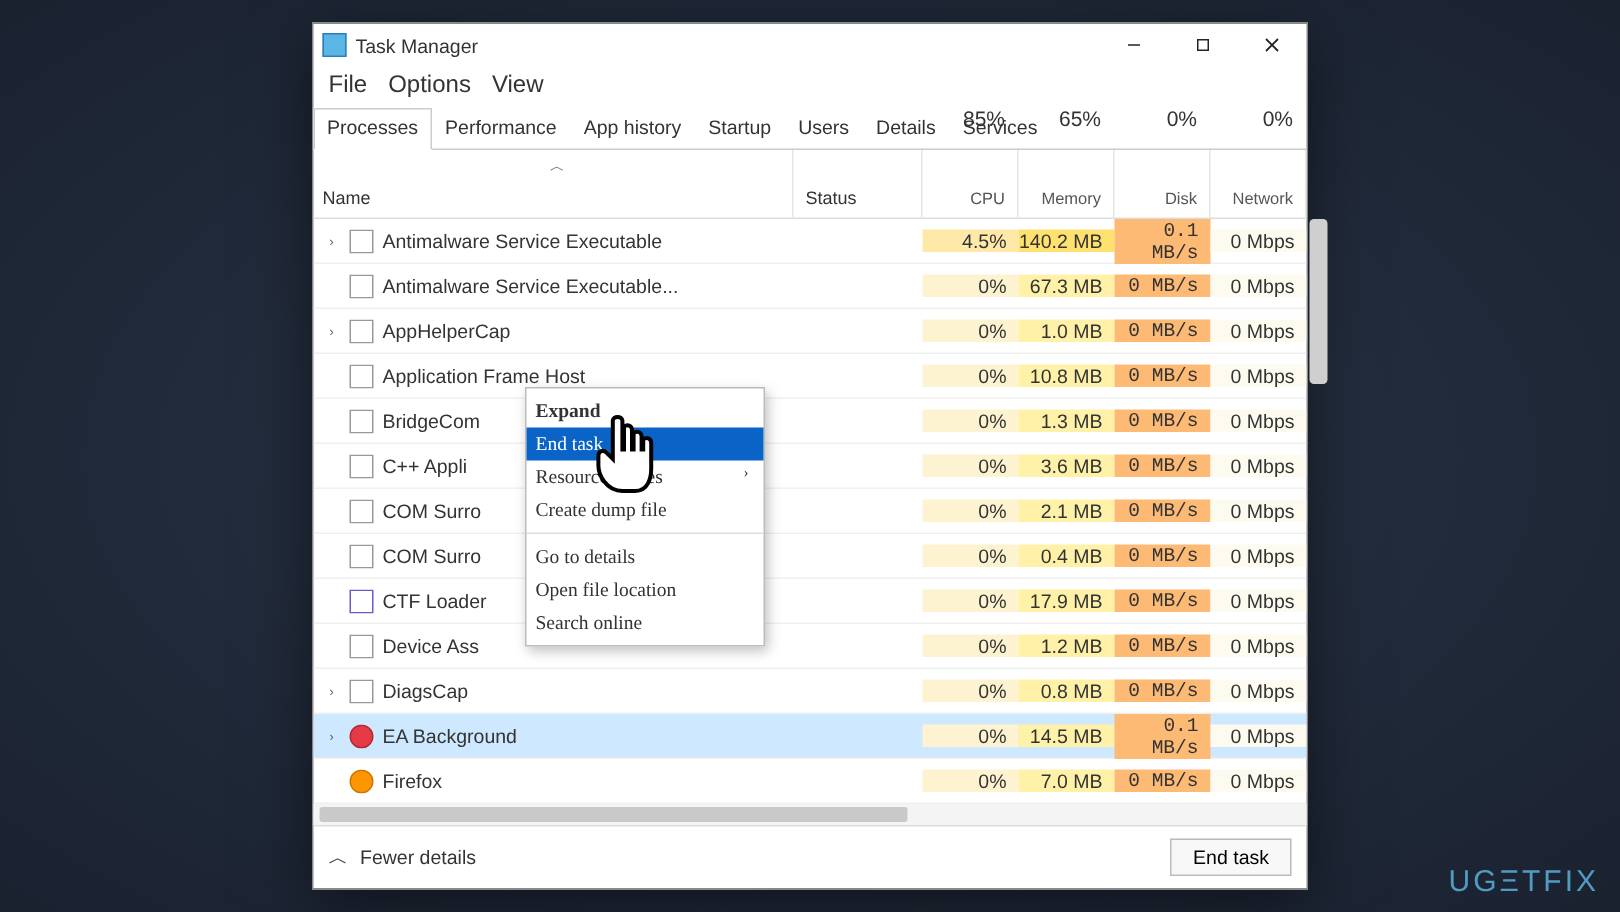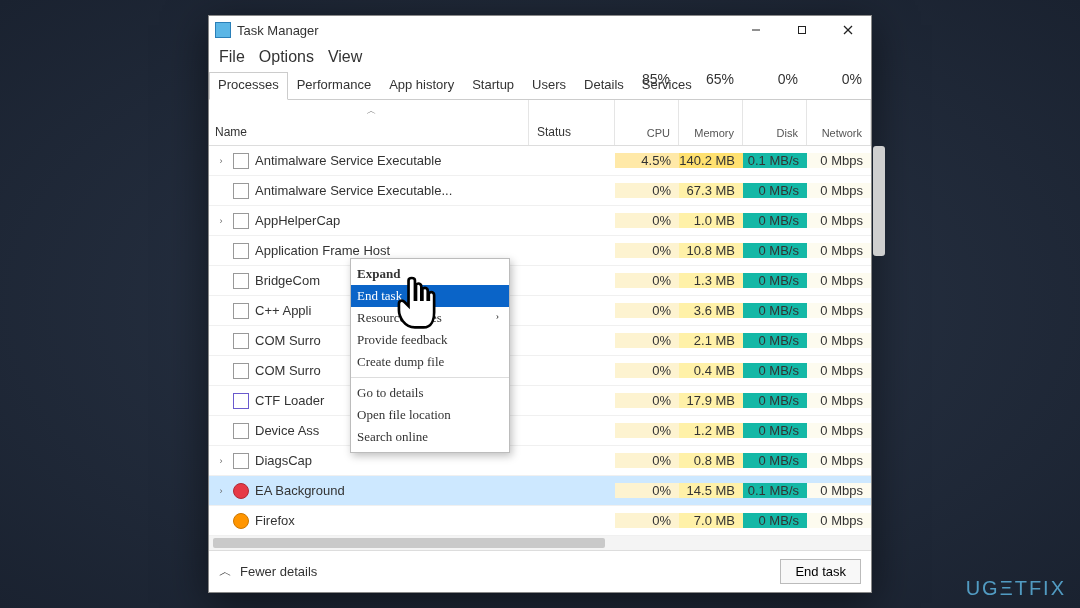--- a/index.html
+++ b/index.html
@@ -88,21 +88,21 @@
   .cell-name { flex:1; display:flex; align-items:center; padding-left:6px; gap:6px; overflow:hidden; white-space:nowrap;}
   .exp { width:12px; text-align:center; font-size:9px; color:#666; }
   .proc-icon { width:16px; height:16px; background:#fff; border:1px solid #999; display:flex; align-items:center; justify-content:center; font-size:9px;}
   .proc-icon.ea { background:#e63946; border-color:#b02a35; border-radius:50%; }
   .proc-icon.ff { background:#ff9500; border-color:#cc7700; border-radius:50%; }
   .proc-icon.ctf { background:#fff; border-color:#6a5acd;}
   .cell-status { width:86px; padding-left:8px; }
   .cell-m { width:64px; text-align:right; padding-right:8px; }
   .heat-cpu { background:#fdf3d0; }
   .heat-mem { background:#fff1a8; }
-  .heat-disk { background:#14b8a6; }
+  .heat-disk { background:#fdba74;font-family:Liberation Mono, monospace; }
   .heat-net { background:#fdfbef; }
   .heat-cpu.x { background:#ffe9a8; }
   .heat-mem.x { background:#ffe170; }
   
   .hscroll { height:14px; background:#f4f4f4; display:flex; align-items:center; padding:2px 4px;}
   .hscroll .thumb { height:10px; width:60%; background:#c9c9c9; border-radius:2px;}
   .footer {
     display:flex; align-items:center; justify-content:space-between;
     padding:8px 10px; border-top:1px solid #ddd;
   }
@@ -384,21 +384,20 @@
     <button class="endtask-btn">End task</button>
   </div>
 
   <div class="vscroll"></div>
 </div>
 
 <div class="ctxmenu" id="ctx">
     <div class="mi bold">Expand</div>
     <div class="mi hl">End task</div>
     <div class="mi">Resource values<span class="sub">›</span></div>
-    <div class="mi">Provide feedback</div>
     <div class="mi">Create dump file</div>
     <div class="sep"></div>
     <div class="mi">Go to details</div>
     <div class="mi">Open file location</div>
     <div class="mi">Search online</div>
   </div>
 
 <div class="cursor">
   <svg viewBox="0 0 50 60">
     <path d="M18 6 L18 30 L14 26 C12 24 9 25 9 28 L9 34 C9 40 14 50 24 50 L32 50 C40 50 42 42 42 36 L42 20 C42 17 39 16 37 18 L37 24 L36 24 L36 16 C36 13 33 12 31 14 L31 24 L30 24 L30 12 C30 9 27 8 25 10 L25 24 L24 24 L24 6 C24 3 18 3 18 6 Z" fill="#fff" stroke="#000" stroke-width="2.5"></path>

